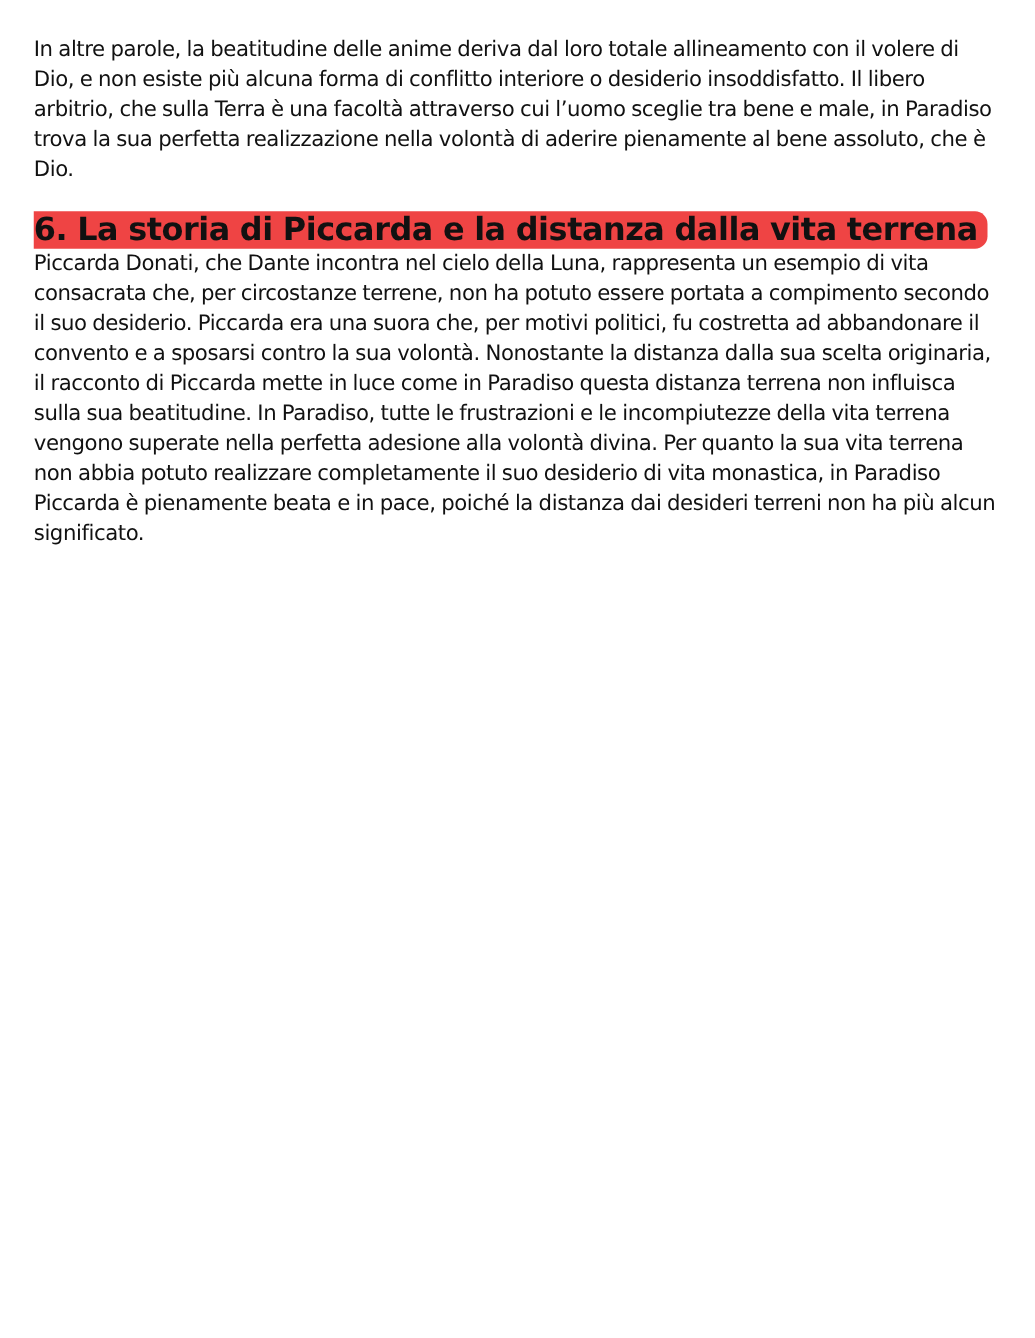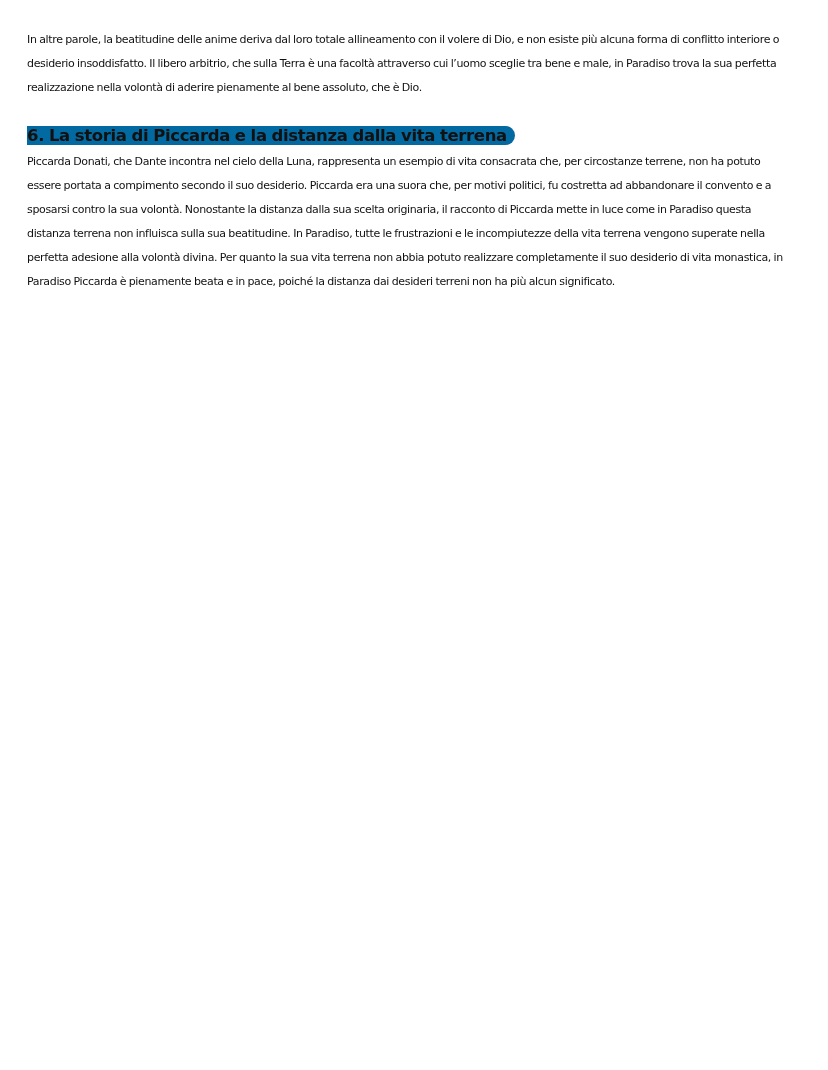--- a/index.html
+++ b/index.html
@@ -12,38 +12,38 @@
       height: 1070px;
       overflow: hidden;
       position: relative;
     }
     .page {
       position: absolute;
       left: 27px;
       top: 28px;
       width: 770px;
       font-family: "DejaVu Sans", sans-serif;
-      font-size: 11px;
+      font-size: 17px;
       line-height: 24px;
       color: #111111;
       letter-spacing: -0.35px;
       word-spacing: -0.5px;
     }
     .para {
       margin: 0;
     }
     .para-gap {
       height: 24px;
     }
     .heading {
       margin: 0;
       display: inline;
     }
     .heading-text {
-      background: #0369a1;
+      background: #ef4444;
       border-radius: 0 10px 10px 0;
       padding: 0 8px 0 0;
       box-decoration-break: clone;
       margin-top: 18px;
       -webkit-box-decoration-break: clone;
     }
   </style>
 </head>
 <body>
 

